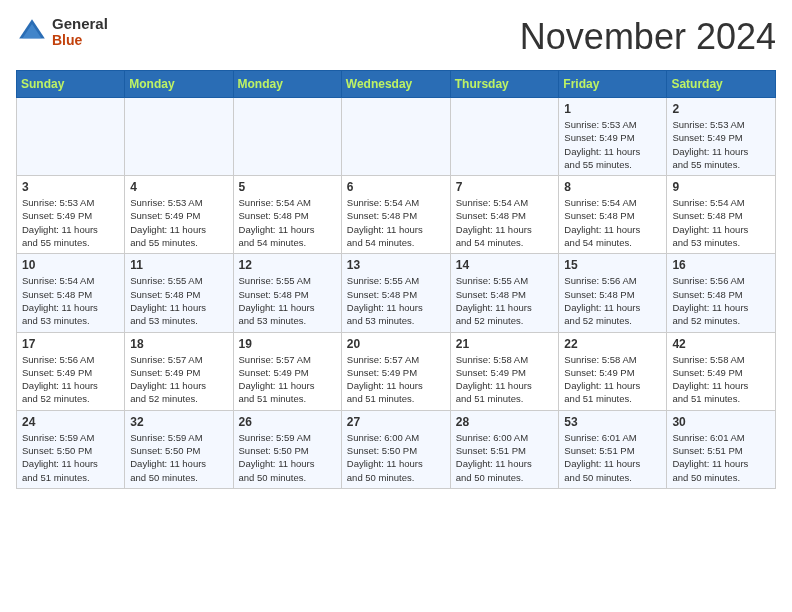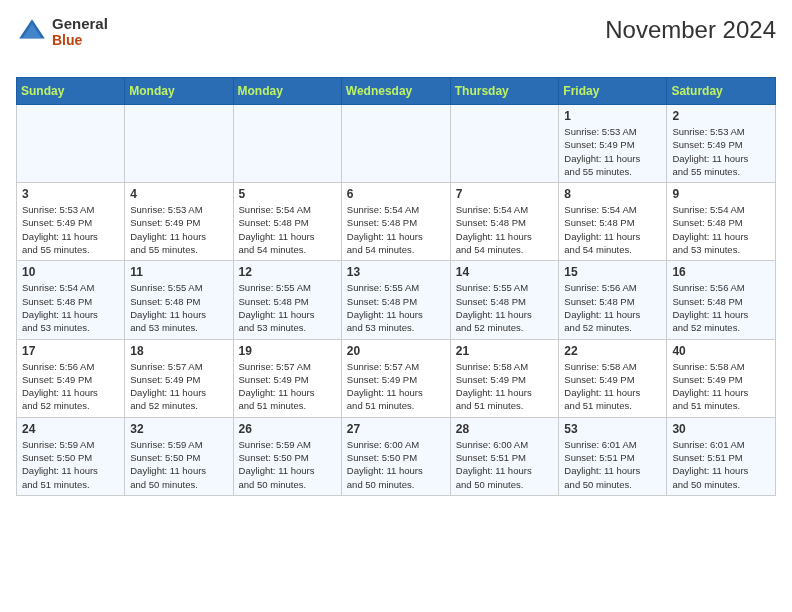--- a/index.html
+++ b/index.html
@@ -7,41 +7,41 @@
       font-family: Arial, sans-serif;
       background: #fff;
       width: 792px;
       min-height: 612px;
       padding: 16px;
     }
     .header {
       display: flex;
       justify-content: space-between;
       align-items: flex-start;
-      margin-bottom: 29px;
+      margin-bottom: 12px;
     }
     .logo {
       display: flex;
       align-items: center;
       gap: 4px;
     }
     .logo-text {
       font-size: 18px;
       font-weight: bold;
       line-height: 1.1;
     }
     .logo-icon {
       width: 32px;
       height: 32px;
     }
     .title-block {
       text-align: right;
     }
     .month-title {
-      font-size: 24px;
+      font-size: 36px;
       color: #333;
       font-weight: normal;
     }
     .location {
       font-size: 14px;
       color: #555;
     }
     .calendar {
       width: 100%;
       border-collapse: collapse;
@@ -282,21 +282,21 @@
 and 51 minutes.</div>
         </td>
         <td>
           <div class="day-num">22</div>
           <div class="day-info" style="white-space: pre-line;">Sunrise: 5:58 AM
 Sunset: 5:49 PM
 Daylight: 11 hours
 and 51 minutes.</div>
         </td>
         <td>
-          <div class="day-num">40</div>
+          <div class="day-num">42</div>
           <div class="day-info" style="white-space: pre-line;">Sunrise: 5:58 AM
 Sunset: 5:49 PM
 Daylight: 11 hours
 and 51 minutes.</div>
         </td>
       </tr>
       <tr>
         <td>
           <div class="day-num">24</div>
           <div class="day-info" style="white-space: pre-line;">Sunrise: 5:59 AM

